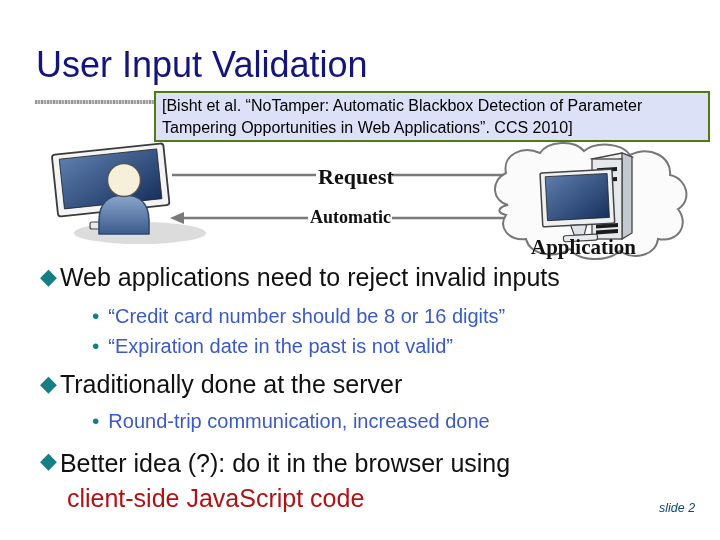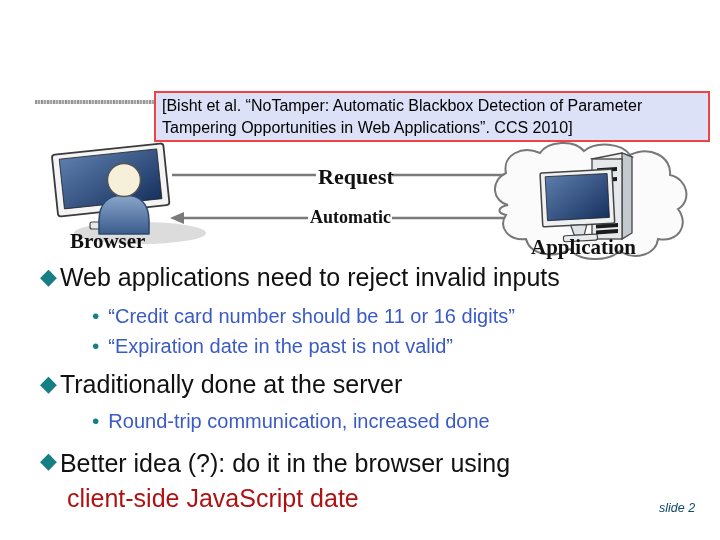--- a/index.html
+++ b/index.html
@@ -9,21 +9,21 @@
   
   .title{position:absolute;left:36px;top:44px;font-size:36px;color:#14147e;letter-spacing:0px;white-space:nowrap;}
 
   
   .rule{position:absolute;left:35px;top:100px;width:120px;height:4px;
         background:repeating-linear-gradient(90deg,#8a8a8a 0 2px,#c9c9c9 2px 3px,#9a9a9a 3px 5px,#d8d8d8 5px 6px);
         opacity:.9;}
 
   
   .citation{position:absolute;left:154px;top:91px;width:556px;height:51px;box-sizing:border-box;
-            background:#dce1f8;border:2px solid #ef4444;padding:2px 6px;
+            background:#dce1f8;border:2px solid #4d7c0f;padding:2px 6px;
             font-size:16px;line-height:22px;color:#000;}
   .citation span{display:block;white-space:nowrap;}
 
   
   .diagram{position:absolute;left:0;top:0;width:720px;height:540px;pointer-events:none;}
   .dia-label{position:absolute;font-family:"Liberation Serif",serif;font-weight:bold;color:#111;white-space:nowrap;}
   .lbl-request{left:318px;top:164px;font-size:22px;}
   .lbl-response{left:310px;top:207px;font-size:18px;}
   .lbl-browser{left:70px;top:229px;font-size:21px;}
   .lbl-application{left:531px;top:235px;font-size:21px;text-align:right;}
@@ -46,20 +46,21 @@
   .row5{top:408px;}
   .row6{top:446px;}
 
   .slide-num{position:absolute;left:659px;top:501px;font-size:12.5px;font-style:italic;color:#0c4a6e;}
 </style>
 </head>
 <body>
 
 <div class="slide">
 
+  <div class="title">User Input Validation</div>
 
   <div class="rule"></div>
 
   <div class="citation">
     <span>[Bisht et al. “NoTamper: Automatic Blackbox Detection of Parameter</span>
     <span>Tampering Opportunities in Web Applications”. CCS 2010]</span>
   </div>
 
   <svg class="diagram" width="720" height="540" viewBox="0 0 720 540">
     <defs>
@@ -121,31 +122,30 @@
         <rect x="0" y="0" width="72" height="54" rx="2" fill="#eef0f2" stroke="#444" stroke-width="1.5"></rect>
         <rect x="5" y="4" width="62" height="44" fill="url(#gScreen)" stroke="#222" stroke-width="0.8"></rect>
         <polygon points="28,54 44,54 41,64 31,64" fill="#dfe3e8" stroke="#444" stroke-width="1.2"></polygon>
         <rect x="20" y="64" width="34" height="6" rx="2" fill="#e8ebee" stroke="#444" stroke-width="1.2"></rect>
       </g>
     </g>
   </svg>
 
   <div class="dia-label lbl-request">Request</div>
   <div class="dia-label lbl-response">Automatic</div>
-  <div class="dia-label lbl-browser">Browser</div>
   <div class="dia-label lbl-application">Application</div>
 
   <div class="row b-main row1">
     <span class="diamond">◆</span>
     <span class="txt">Web applications need to reject invalid inputs</span>
   </div>
 
   <div class="row b-sub row2">
     <span class="dot">•</span>
-    <span class="txt">“Credit card number should be 11 or 16 digits”</span>
+    <span class="txt">“Credit card number should be 8 or 16 digits”</span>
   </div>
 
   <div class="row b-sub row3">
     <span class="dot">•</span>
     <span class="txt">“Expiration date in the past is not valid”</span>
   </div>
 
   <div class="row b-main row4">
     <span class="diamond">◆</span>
     <span class="txt">Traditionally done at the server</span>
@@ -153,19 +153,19 @@
 
   <div class="row b-sub row5">
     <span class="dot">•</span>
     <span class="txt">Round-trip communication, increased done</span>
   </div>
 
   <div class="row b-main row6 two-line">
     <span class="diamond">◆</span>
     <span class="txt">
       <span>Better idea (?): do it in the browser using</span>
-      <span class="red-line">client-side JavaScript date</span>
+      <span class="red-line">client-side JavaScript code</span>
     </span>
   </div>
 
   <div class="slide-num">slide 2</div>
 
 </div>
 
 </body></html>

